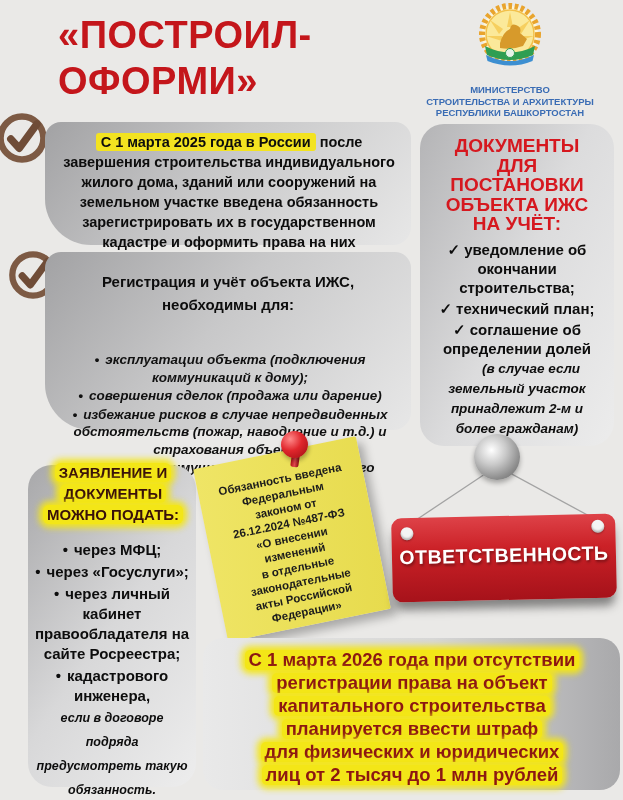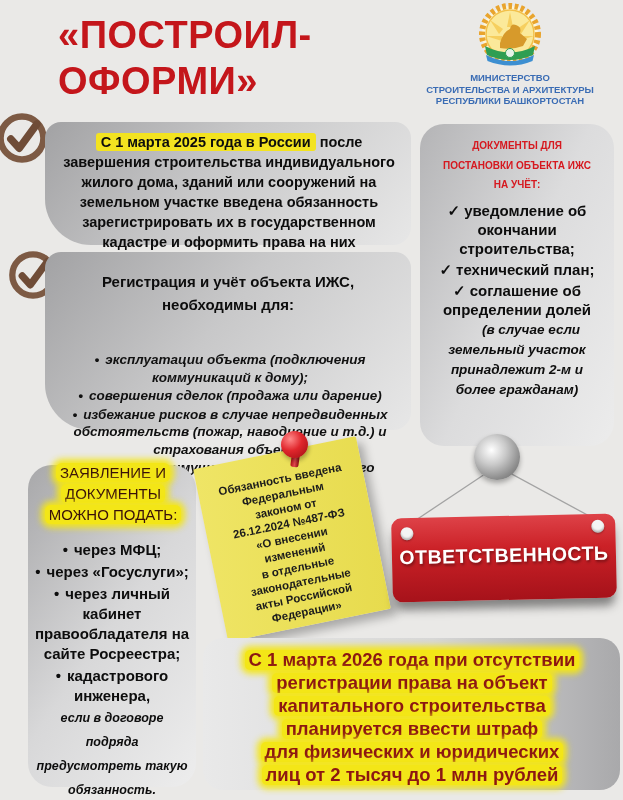--- a/index.html
+++ b/index.html
@@ -8,21 +8,21 @@
     background:#eae9e7;
     font-family:"Liberation Sans",sans-serif;
   }
   
   .title{
     position:absolute; left:58px; top:12px; width:378px; 
     color:#c4161b; font-weight:900; font-size:38px; line-height:46px; letter-spacing:.5px;
   }
   .logo-wrap{position:absolute; left:418px; top:3px; width:184px; text-align:center;}
   .emblem{display:block; margin:0 auto;}
-  .ministry{margin-top:3px; color:#3a6cb4; font-weight:bold; font-size:9.5px; line-height:11.5px;}
+  .ministry{margin-top:15px; color:#3a6cb4; font-weight:bold; font-size:9.5px; line-height:11.5px;}
   
   .panel{position:absolute; background:linear-gradient(128deg,#a2a2a4 0%,#c8c8c9 45%,#e7e7e7 100%);}
   .panel-1{left:45px; top:122px; width:366px; height:123px; border-radius:16px 16px 18px 46px;}
   .panel-2{left:45px; top:252px; width:366px; height:178px; border-radius:16px 16px 18px 46px;}
   .panel-right{left:420px; top:124px; width:194px; height:322px; border-radius:24px;
     background:linear-gradient(115deg,#b4b4b6 0%,#dcdcdd 50%,#ececec 100%);}
   .panel-submit{left:28px; top:465px; width:168px; height:322px; border-radius:24px;
     background:linear-gradient(125deg,#a8a8aa 0%,#d8d8d9 50%,#ededed 100%);}
   .panel-bottom{left:203px; top:638px; width:417px; height:152px; border-radius:20px;
     background:linear-gradient(90deg,#e9e9e9 0%,#d7d7d8 55%,#a9a9ab 100%);}
@@ -32,31 +32,31 @@
   .cb-2{left:6px; top:248px;}
   
   .p1-text{padding:10px 14px 0 16px; text-align:center; font-weight:bold; font-size:14.5px; line-height:20px; color:#0d0d0d;}
   .hl{background:#f3e320; padding:1px 5px; border-radius:3px;}
   
   .p2-title{padding:18px 10px 4px; text-align:center; font-weight:bold; font-size:15px; line-height:23px; color:#0d0d0d;}
   .p2-list{padding:2px 22px 0 26px; font-style:italic; font-weight:bold; font-size:13.5px; line-height:17.5px; color:#111; text-align:center;margin-top:29px;}
   .b2-item{margin-bottom:1px;}
   .blt{margin-right:6px;}
   
-  .docs-title{padding:12px 20px 2px; text-align:center; color:#d6181f; font-weight:800; font-size:10px; line-height:19.5px;}
+  .docs-title{padding:12px 20px 2px; text-align:center; color:#d6181f; font-weight:800; font-size:19px; line-height:19.5px;}
   .docs-list{padding:4px 10px 0; text-align:center; font-weight:bold; font-size:15px; line-height:19px; color:#0d0d0d;}
   .doc-item{margin-bottom:2px;}
   .chk{margin-right:4px;}
   .doc-note{font-weight:600; font-style:italic; font-size:13.5px;margin-left:28px;}
   
   .submit-title{position:absolute; left:32px; top:462px; width:162px; text-align:center;}
   .glow{
     display:inline-block; margin:1px 0; padding:0 4px; border-radius:6px;
     background:#f3e617; box-shadow:0 0 6px 4px rgba(243,230,23,.95);
-    color:#38100a; font-weight:400; font-size:15px; line-height:19px;
+    color:#38100a; font-weight:700; font-size:15px; line-height:19px;
   }
   .submit-list{position:absolute; left:34px; top:540px; width:156px; text-align:center;
     font-weight:bold; font-size:15px; line-height:20px; color:#0d0d0d;}
   .sb-item{margin-bottom:2px;}
   .sb-note{display:block; font-weight:600; font-style:italic; font-size:12.5px; line-height:24px;}
   
   .sticky{
     position:absolute; left:209px; top:451px; width:166px; height:176px;
     transform:rotate(-11.5deg); border-radius:2px;
     background:linear-gradient(100deg,#efe566,#e7db4d);

